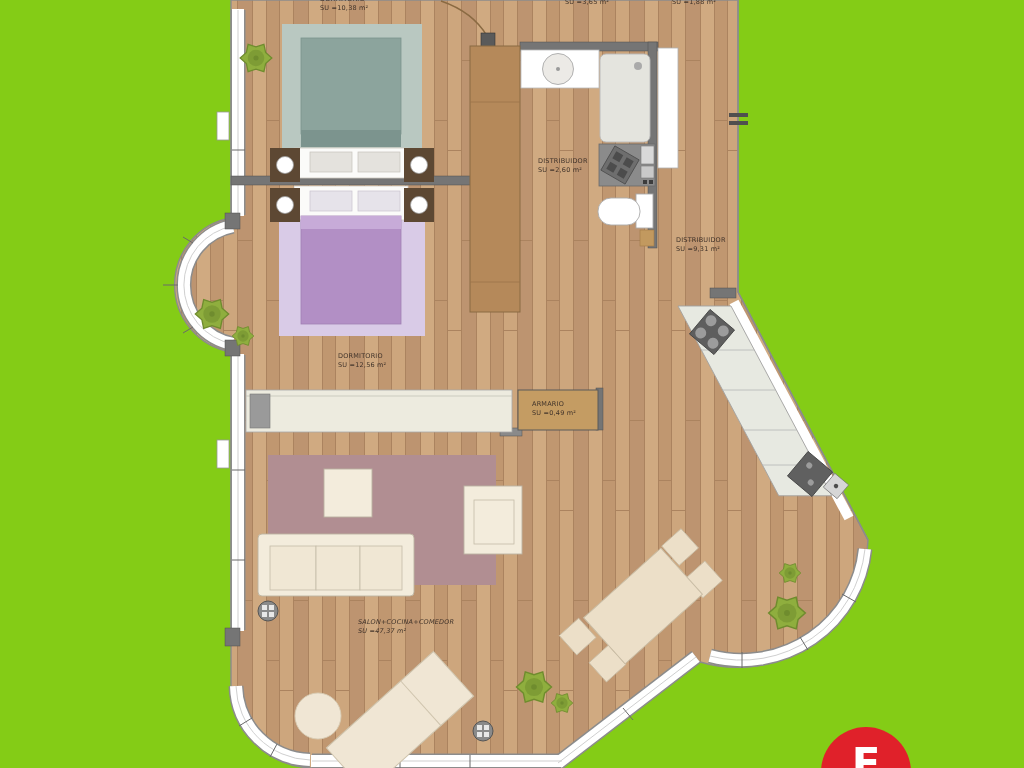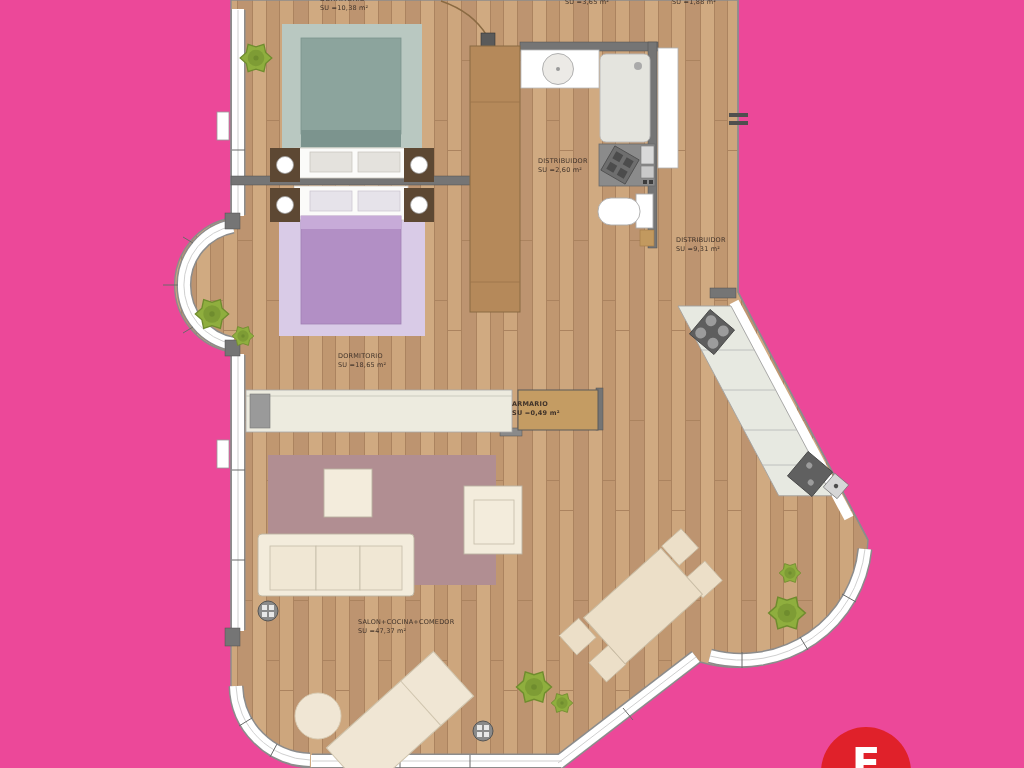--- a/index.html
+++ b/index.html
@@ -1,16 +1,16 @@
 <!DOCTYPE html>
 <html><head>
 <meta charset="utf-8">
 <style>
   html,body{margin:0;padding:0;background:#ffffff;}
-  #stage{position:relative;width:1024px;height:768px;background:#ec4899;overflow:hidden;
+  #stage{position:relative;width:1024px;height:768px;background:#84cc16;overflow:hidden;
          font-family:"DejaVu Sans", sans-serif;}
   #plan-svg{position:absolute;left:0;top:0;}
   .lbl{position:absolute;color:#40332a;font-size:6.5px;line-height:8.5px;letter-spacing:.2px;
        white-space:nowrap;}
   .lbl span{display:block;}
   .badge{position:absolute;left:821px;top:727px;width:90px;height:90px;border-radius:50%;
          background:#e0212a;display:flex;align-items:flex-start;justify-content:center;}
   .badge span{color:#ffffff;font-weight:bold;font-size:42px;line-height:1;margin-top:16px;
               font-family:"DejaVu Sans", sans-serif;}
 </style>
@@ -291,27 +291,27 @@
 <div class="lbl" style="left:538px;top:157px;">
   <span>DISTRIBUIDOR</span>
   <span>SU =2,60 m²</span>
 </div>
 <div class="lbl" style="left:676px;top:236px;">
   <span>DISTRIBUIDOR</span>
   <span>SU =9,31 m²</span>
 </div>
 <div class="lbl" style="left:338px;top:352px;">
   <span>DORMITORIO</span>
-  <span>SU =18,65 m²</span>
-</div>
-<div class="lbl" style="left:512px;top:400px;font-weight:bold;">
+  <span>SU =12,56 m²</span>
+</div>
+<div class="lbl" style="left:532px;top:400px;">
   <span>ARMARIO</span>
   <span>SU =0,49 m²</span>
 </div>
-<div class="lbl" style="left:358px;top:618px;">
+<div class="lbl" style="left:358px;top:618px;font-style:italic;">
   <span>SALON+COCINA+COMEDOR</span>
   <span>SU =47,37 m²</span>
 </div>
 
 <div class="badge">
   <span>E</span>
 </div>
 
 </div>
 

